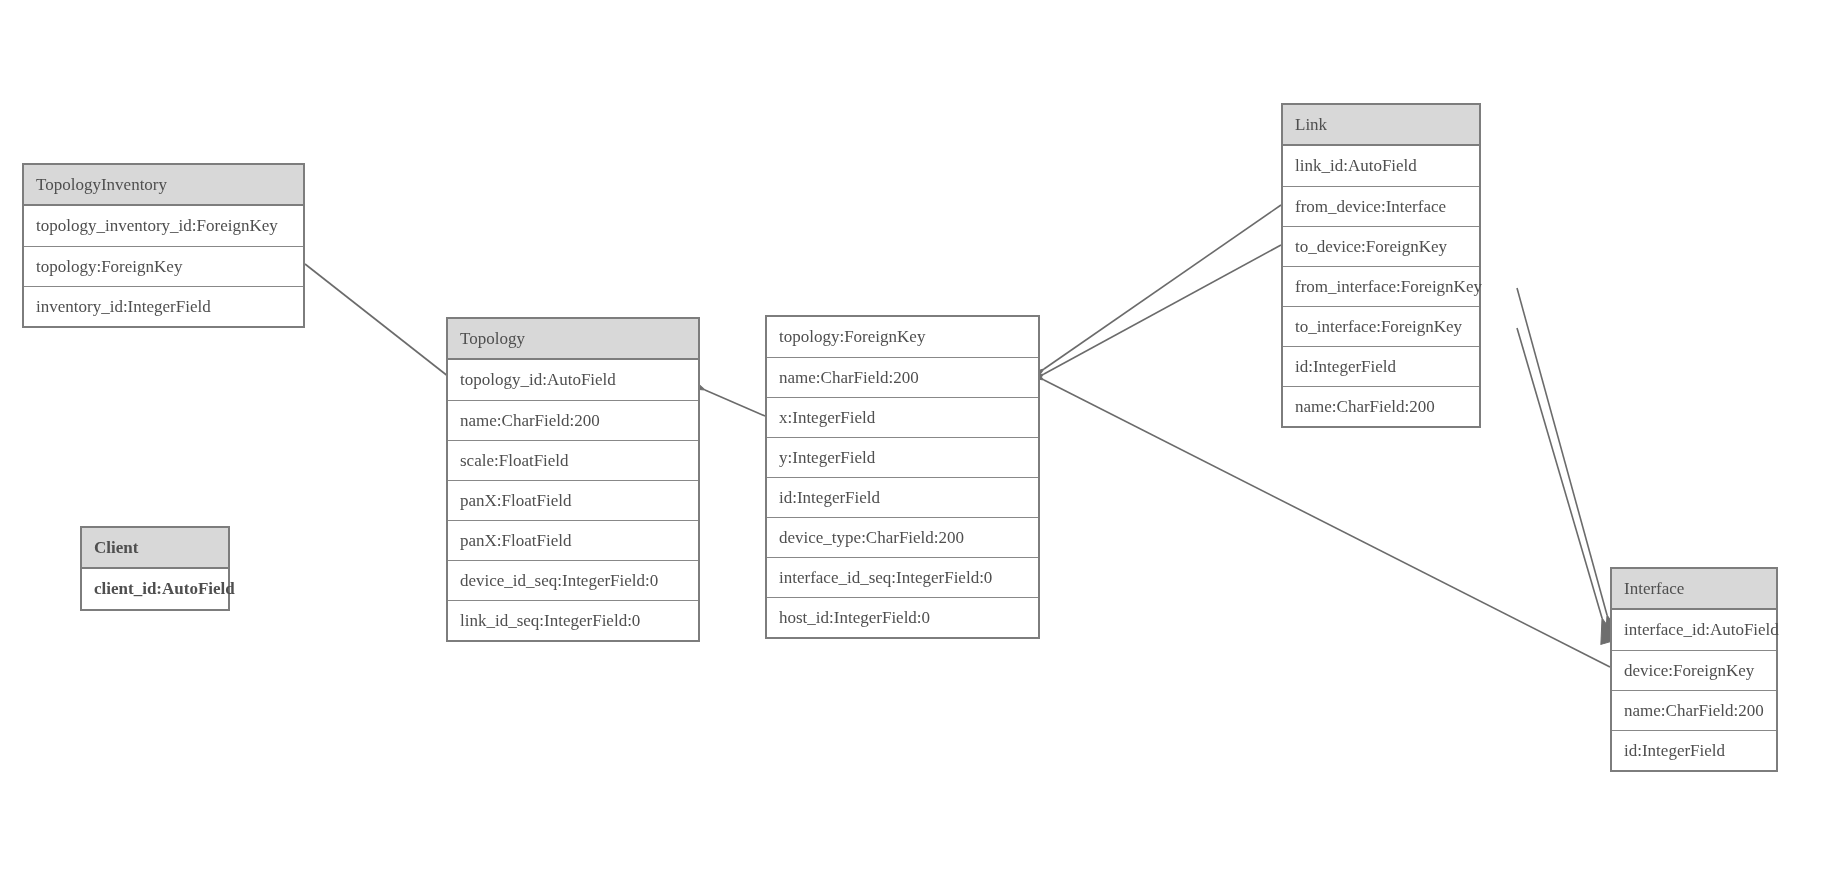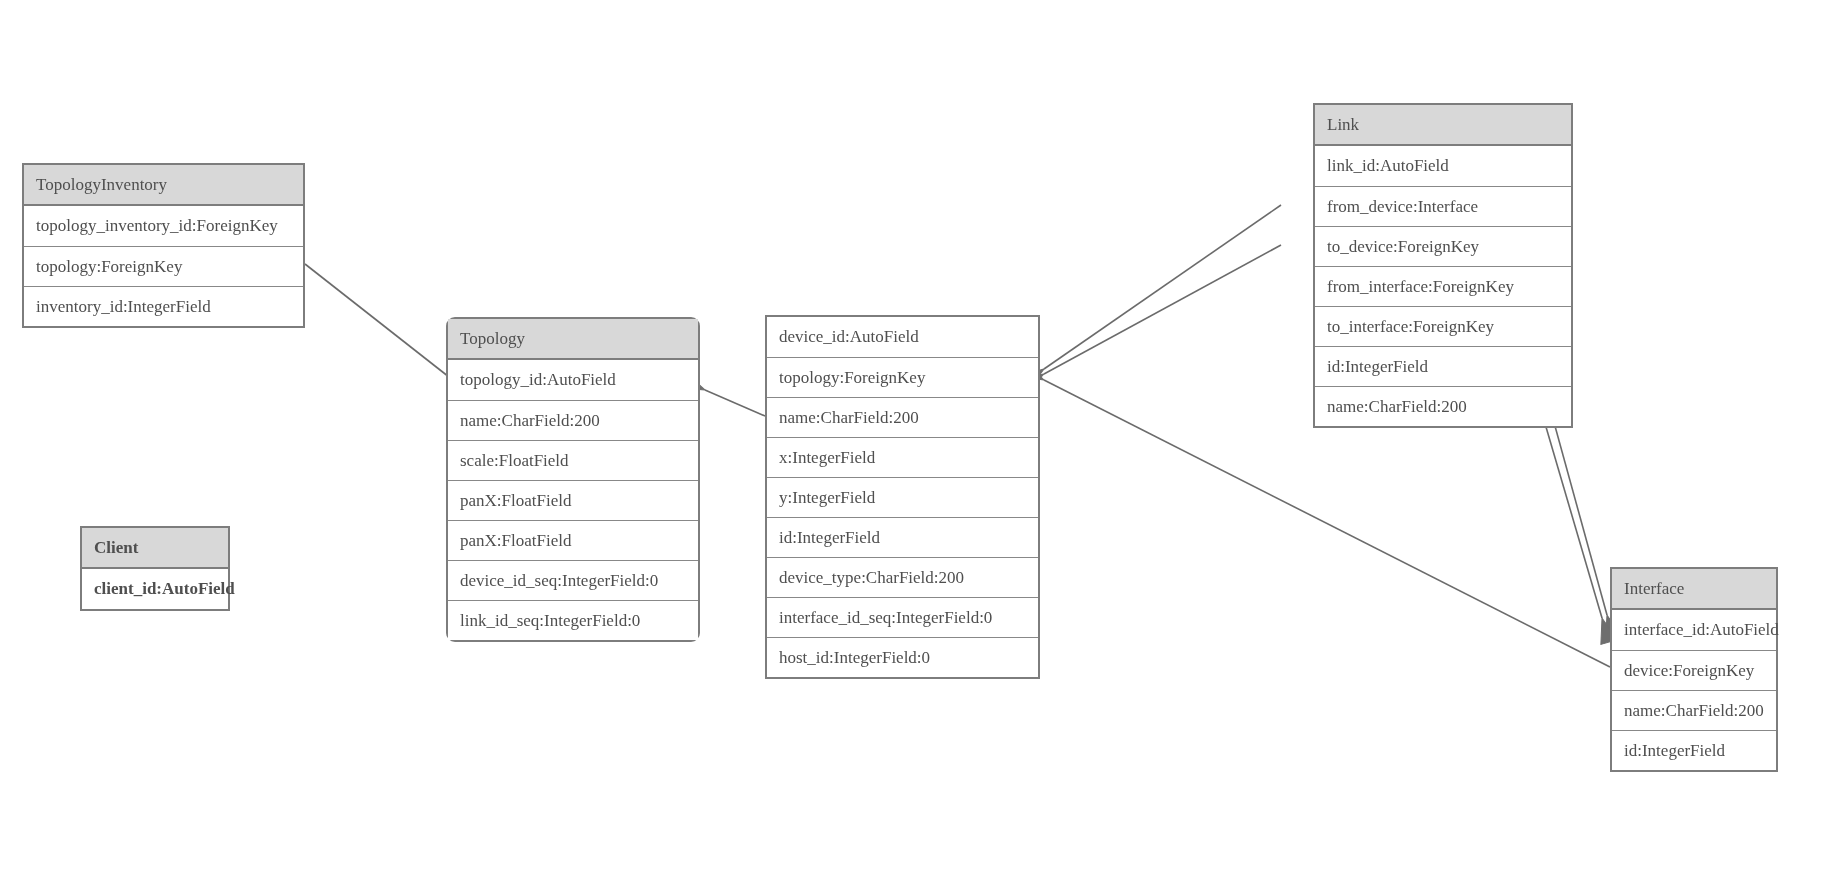--- a/index.html
+++ b/index.html
@@ -80,52 +80,51 @@
   </svg>
   <div id="entities">
       <div class="entity" style="left: 22px; top: 163px; width: 283px;">
     <div class="header">TopologyInventory</div>
     <div>
           <div class="row">topology_inventory_id:ForeignKey</div>
           <div class="row">topology:ForeignKey</div>
           <div class="row">inventory_id:IntegerField</div>
         </div>
   </div>
-      <div class="entity" style="left: 446px; top: 317px; width: 254px; border-radius: 9px;">
+      <div class="entity" style="left: 446px; top: 317px; width: 254px;">
     <div class="header">Topology</div>
     <div>
           <div class="row">topology_id:AutoField</div>
           <div class="row">name:CharField:200</div>
           <div class="row">scale:FloatField</div>
           <div class="row">panX:FloatField</div>
           <div class="row">panX:FloatField</div>
           <div class="row">device_id_seq:IntegerField:0</div>
           <div class="row">link_id_seq:IntegerField:0</div>
         </div>
   </div>
       <div class="entity" style="left: 80px; top: 526px; width: 150px; font-weight: bold;">
     <div class="header">Client</div>
     <div>
           <div class="row">client_id:AutoField</div>
         </div>
   </div>
       <div class="entity" style="left: 765px; top: 315px; width: 275px;">
     <div>
-          <div class="row">device_id:AutoField</div>
           <div class="row">topology:ForeignKey</div>
           <div class="row">name:CharField:200</div>
           <div class="row">x:IntegerField</div>
           <div class="row">y:IntegerField</div>
           <div class="row">id:IntegerField</div>
           <div class="row">device_type:CharField:200</div>
           <div class="row">interface_id_seq:IntegerField:0</div>
           <div class="row">host_id:IntegerField:0</div>
         </div>
   </div>
-      <div class="entity" style="left: 1281px; top: 103px; width: 260px; margin-left: 32px;">
+      <div class="entity" style="left: 1281px; top: 103px; width: 200px;">
     <div class="header">Link</div>
     <div>
           <div class="row">link_id:AutoField</div>
           <div class="row">from_device:Interface</div>
           <div class="row">to_device:ForeignKey</div>
           <div class="row">from_interface:ForeignKey</div>
           <div class="row">to_interface:ForeignKey</div>
           <div class="row">id:IntegerField</div>
           <div class="row">name:CharField:200</div>
         </div>

